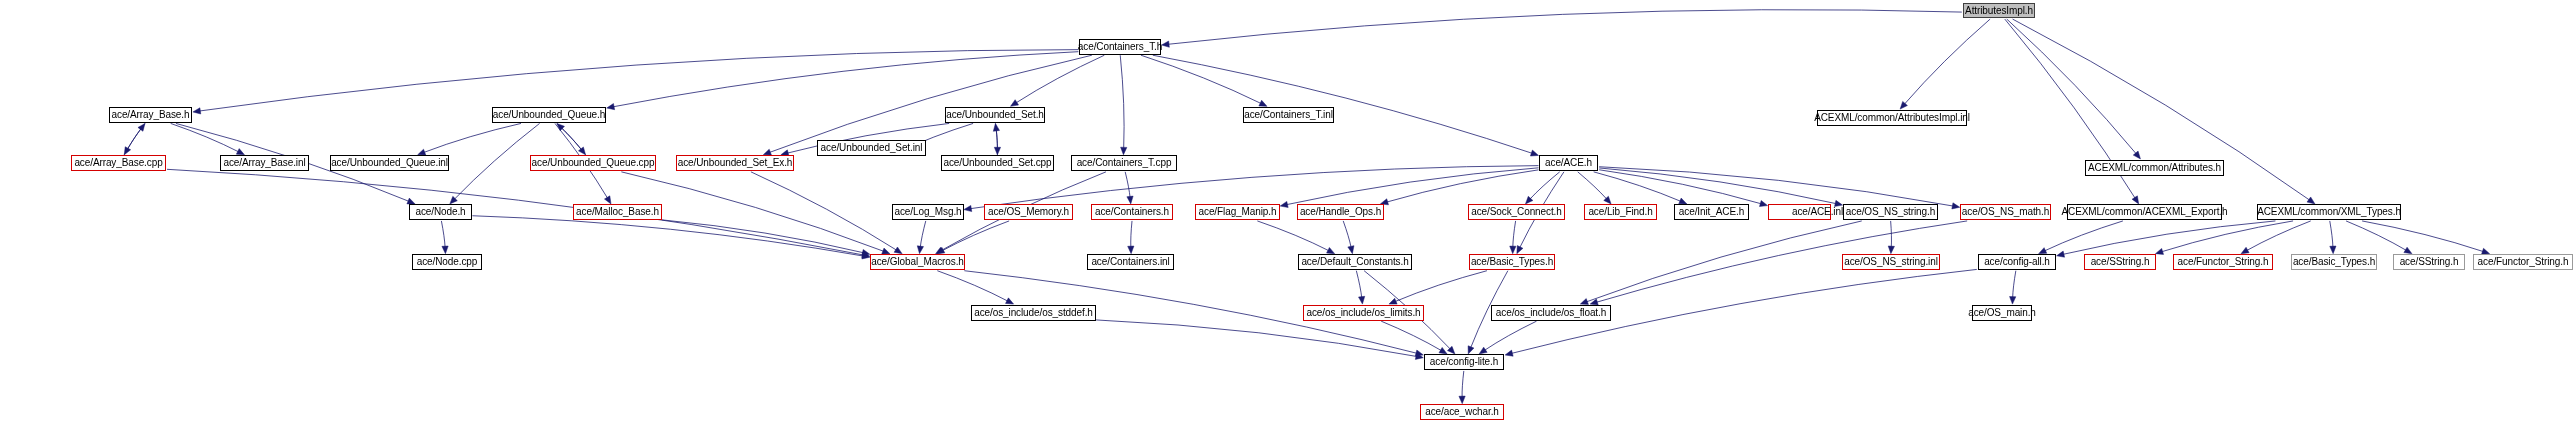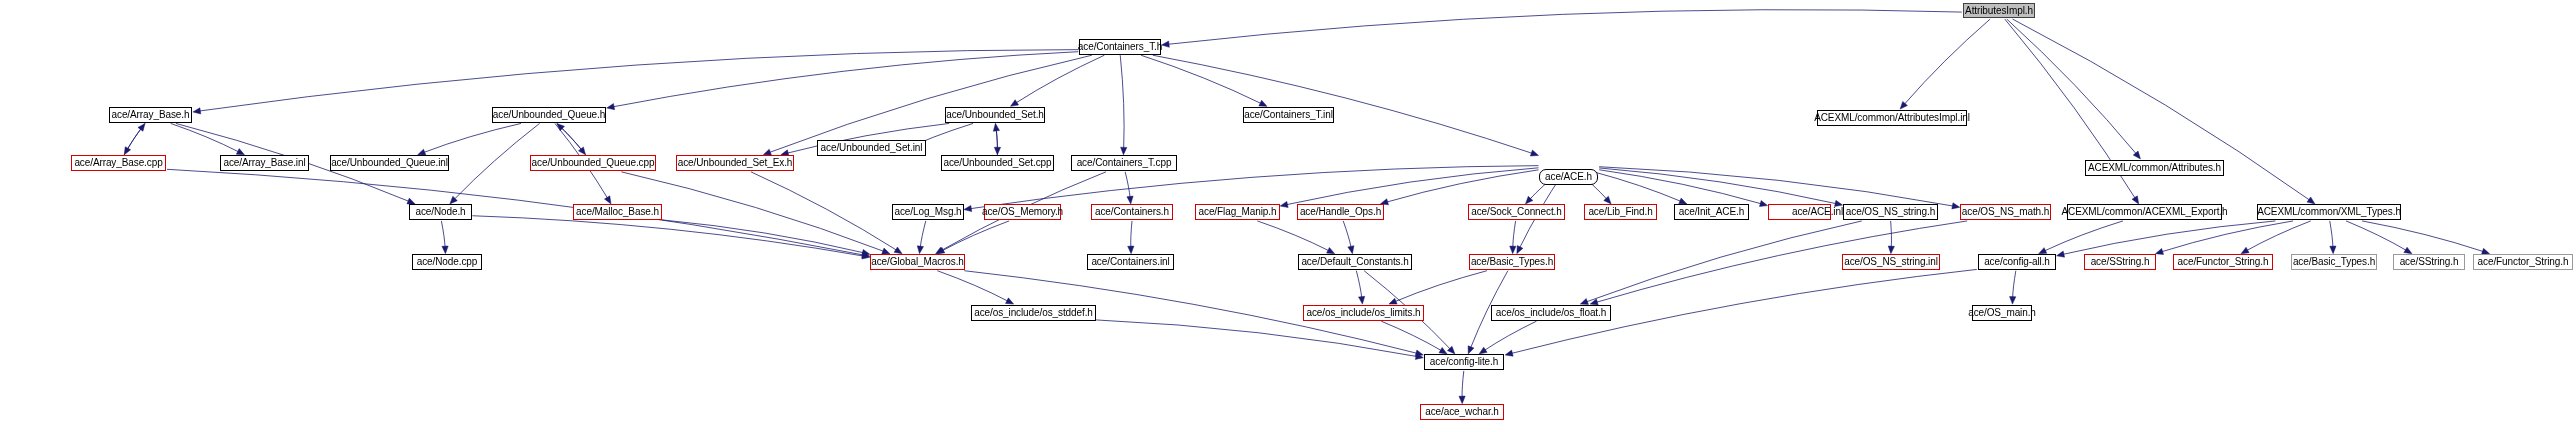--- a/index.html
+++ b/index.html
@@ -224,21 +224,21 @@
       </div>
       <div class="gnode" style="left: 492px; top: 107px; width: 114px;">
         <span>ace/Unbounded_Queue.h</span>
       </div>
       <div class="gnode" style="left: 945px; top: 107px; width: 100px; justify-content: center;">
         <span>ace/Unbounded_Set.h</span>
       </div>
       <div class="gnode" style="left: 1243px; top: 107px; width: 91px;">
         <span>ace/Containers_T.inl</span>
       </div>
-      <div class="gnode" style="left: 1539px; top: 169px; width: 59px; border-radius: 7px;">
+      <div class="gnode" style="left: 1539px; top: 155px; width: 59px;">
         <span>ace/ACE.h</span>
       </div>
       <div class="gnode red" style="left: 71px; top: 155px; width: 95px;">
         <span>ace/Array_Base.cpp</span>
       </div>
       <div class="gnode" style="left: 220px; top: 155px; width: 89px;">
         <span>ace/Array_Base.inl</span>
       </div>
       <div class="gnode" style="left: 330px; top: 155px; width: 119px;">
         <span>ace/Unbounded_Queue.inl</span>
@@ -260,21 +260,21 @@
       </div>
       <div class="gnode" style="left: 409px; top: 204px; width: 63px;">
         <span>ace/Node.h</span>
       </div>
       <div class="gnode red" style="left: 573px; top: 204px; width: 89px;">
         <span>ace/Malloc_Base.h</span>
       </div>
       <div class="gnode" style="left: 892px; top: 204px; width: 72px;">
         <span>ace/Log_Msg.h</span>
       </div>
-      <div class="gnode red" style="left: 984px; top: 204px; width: 77px;">
+      <div class="gnode red" style="left: 984px; top: 204px; width: 89px;">
         <span>ace/OS_Memory.h</span>
       </div>
       <div class="gnode red" style="left: 1091px; top: 204px; width: 82px;">
         <span>ace/Containers.h</span>
       </div>
       <div class="gnode red" style="left: 1195px; top: 204px; width: 85px;">
         <span>ace/Flag_Manip.h</span>
       </div>
       <div class="gnode red" style="left: 1297px; top: 204px; width: 87px;">
         <span>ace/Handle_Ops.h</span>

